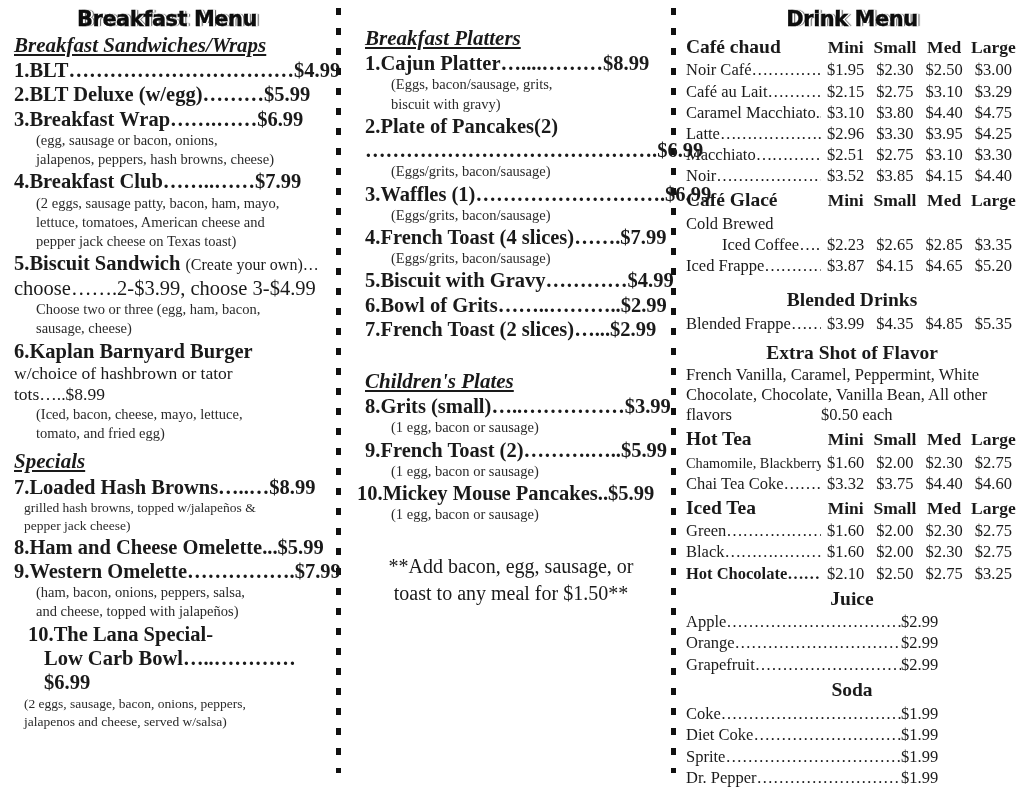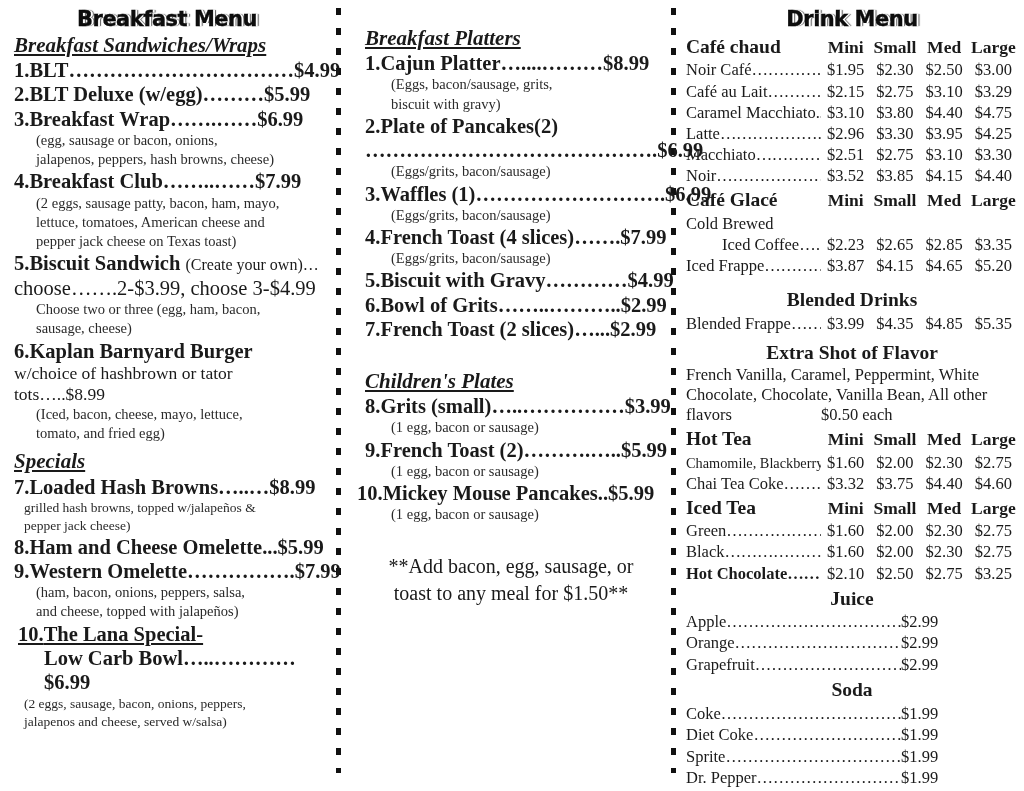--- a/index.html
+++ b/index.html
@@ -243,21 +243,21 @@
     <div class="item"><span>7.</span><span>Loaded Hash Browns</span><span class="dots">…..…</span><span class="price">$8.99</span></div>
     <div class="note indent0" style="font-size:13.5px;">grilled hash browns, topped w/jalapeños &amp;</div>
     <div class="note indent0" style="font-size:13.5px;">pepper jack cheese)</div>
 
     <div class="item"><span>8.</span><span>Ham and Cheese Omelette</span><span class="dots">...</span><span class="price">$5.99</span></div>
 
     <div class="item"><span>9.</span><span>Western Omelette</span><span class="dots">…………….</span><span class="price">$7.99</span></div>
     <div class="note">(ham, bacon, onions, peppers, salsa,</div>
     <div class="note">and cheese, topped with jalapeños)</div>
 
-    <div class="item" style="margin-left:4px;text-decoration:underline;"><span>10.</span><span>The Lana Special-</span></div>
+    <div class="item" style="margin-left:14px;"><span>10.</span><span>The Lana Special-</span></div>
     <div class="sub-line"><span>Low Carb Bowl</span><span class="dots">…..…………</span><span class="price">$6.99</span></div>
     <div class="note indent0" style="font-size:13.5px;">(2 eggs, sausage, bacon, onions, peppers,</div>
     <div class="note indent0" style="font-size:13.5px;">jalapenos and cheese, served w/salsa)</div>
   </div>
 
   <div class="col col-mid">
     <div class="spacer-m"></div>
     <div class="sec-head">Breakfast Platters</div>
 
     <div class="item"><span>1.</span><span>Cajun Platter</span><span class="dots">…....………</span><span class="price">$8.99</span></div>

